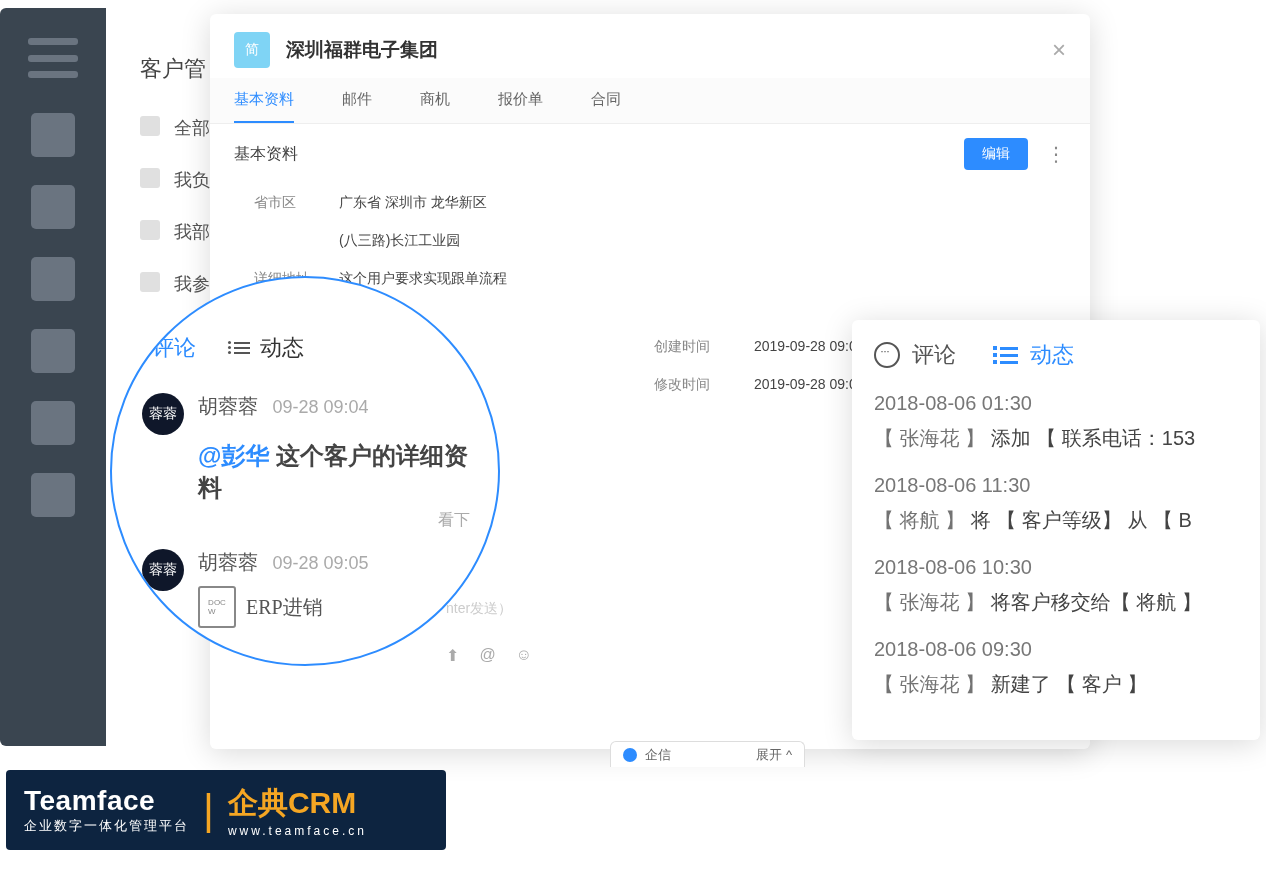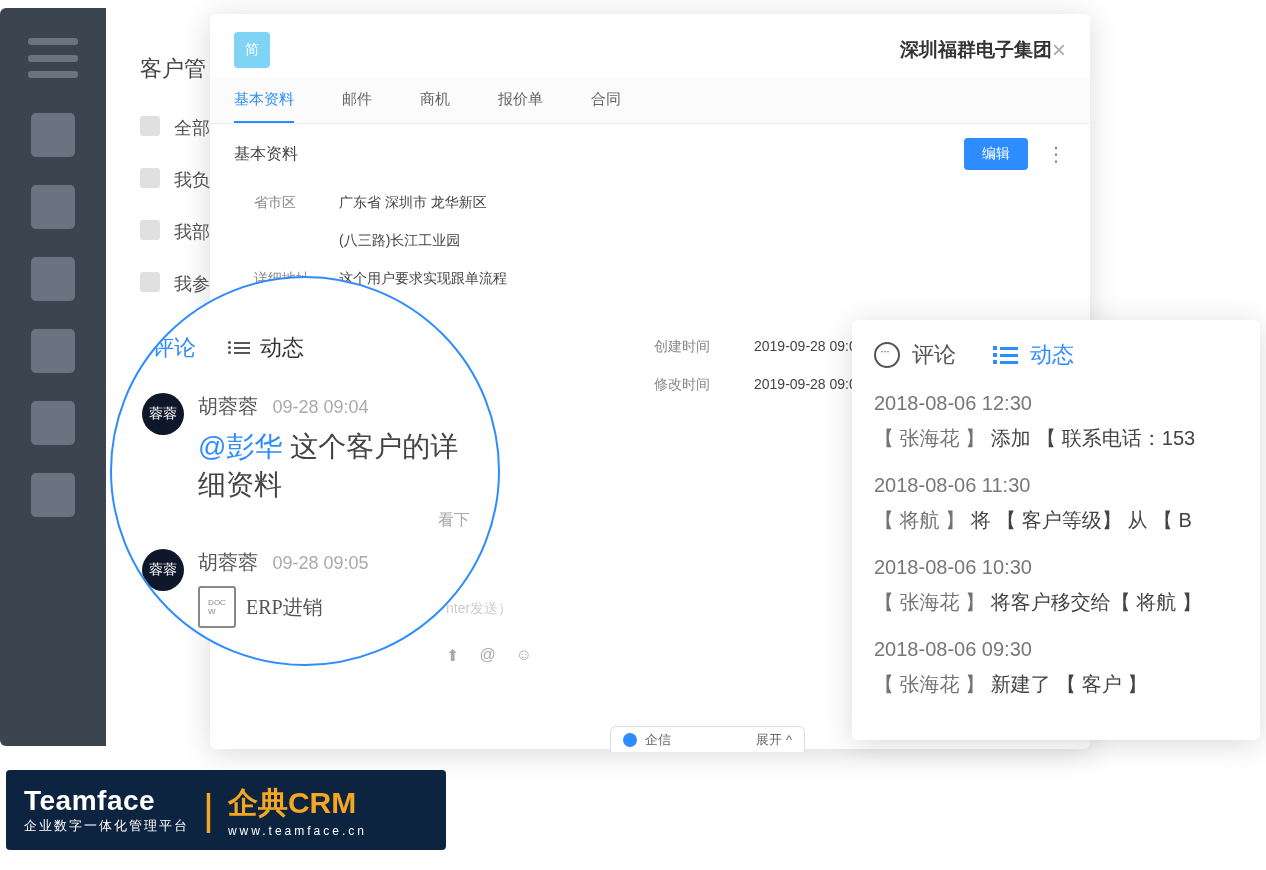--- a/index.html
+++ b/index.html
@@ -15,21 +15,21 @@
 .list-panel { position: absolute; left: 106px; top: 8px; width: 110px; padding-top: 46px; }
 .list-title { font-size: 22px; color: #444; margin-left: 34px; margin-bottom: 32px; }
 .filter-row { display: flex; align-items: flex-start; margin-left: 34px; margin-bottom: 28px; }
 .filter-box { width: 20px; height: 20px; background: #e0e0e0; border-radius: 3px; margin-right: 14px; }
 .filter-label { font-size: 18px; color: #555; }
 
 
 .modal { position: absolute; left: 210px; top: 14px; width: 880px; height: 735px; background: #fff; border-radius: 6px; box-shadow: 0 4px 30px rgba(0,0,0,0.15); }
 .modal-header { display: flex; align-items: center; padding: 18px 24px 10px; }
 .company-icon { width: 36px; height: 36px; background: #7fd4f5; border-radius: 4px; display: flex; align-items: center; justify-content: center; color: #fff; font-size: 14px; margin-right: 16px; }
-.company-name { font-size: 19px; font-weight: 600; color: #333; flex: 1; text-align: right; }
+.company-name { font-size: 19px; font-weight: 600; color: #333; flex: 1; }
 .close-x { font-size: 24px; color: #aaa; cursor: pointer; }
 .tabs { display: flex; padding: 0 24px; border-bottom: 1px solid #eee; background: #fbfbfb; }
 .tab { padding: 12px 0; margin-right: 48px; font-size: 15px; color: #666; cursor: pointer; }
 .tab.active { color: #2d8cff; border-bottom: 2px solid #2d8cff; }
 .section-hdr { display: flex; align-items: center; justify-content: space-between; padding: 14px 24px; }
 .section-title { font-size: 16px; color: #444; }
 .edit-btn { background: #2d8cff; color: #fff; border: none; padding: 7px 18px; border-radius: 4px; font-size: 14px; cursor: pointer; }
 .more-dots { margin-left: 18px; color: #888; font-size: 20px; cursor: pointer; }
 .info-block { padding: 0 24px 0 44px; }
 .info-row { display: flex; padding: 10px 0; font-size: 14px; }
@@ -45,32 +45,32 @@
 .ctab { font-size: 22px; color: #333; display: flex; align-items: center; gap: 10px; }
 .ctab.active { color: #2d8cff; }
 .list-icon { display: inline-flex; flex-direction: column; gap: 3px; }
 .list-icon span { display: inline-block; width: 16px; height: 2px; background: #555; position: relative; }
 .list-icon span::before { content:''; position:absolute; left:-6px; width:3px; height:3px; background:#555; border-radius:50%; top:-1px; }
 .comment { display: flex; margin-bottom: 24px; }
 .avatar { width: 42px; height: 42px; border-radius: 50%; background: #0f172a; color: #fff; display: flex; align-items: center; justify-content: center; font-size: 14px; flex-shrink: 0; margin-right: 14px; }
 .c-body { }
 .c-name { font-size: 20px; color: #555; display: inline-block; margin-right: 10px; }
 .c-time { font-size: 18px; color: #aaa; }
-.c-text { font-size: 28px; color: #444; margin-top: 8px; }
+.c-text { font-size: 24px; color: #444; margin-top: 20px; font-weight: bold; }
 .mention { color: #2d8cff; }
 .doc-item { display: flex; align-items: center; gap: 10px; margin-top: 10px; }
 .doc-icon { width: 38px; height: 42px; border: 2px solid #888; border-radius: 3px; position: relative; display:flex; align-items:center; justify-content:center; font-size:8px; color:#888; }
 
 
 .input-area { position: absolute; left: 226px; top: 568px; width: 590px; }
 .input-placeholder { color: #ccc; font-size: 14px; padding: 18px 10px; }
 .input-actions { display: flex; gap: 20px; padding: 10px; color: #aaa; font-size: 16px; }
 
 
-.chat-tab { position: absolute; left: 610px; top: 726px; width: 195px; height: 26px; border: 1px solid #ddd; border-bottom: none; border-radius: 6px 6px 0 0; display: flex; align-items: center; padding: 0 12px; font-size: 13px; color: #666; background:#fff; }
+.chat-tab { position: absolute; left: 610px; top: 741px; width: 195px; height: 26px; border: 1px solid #ddd; border-bottom: none; border-radius: 6px 6px 0 0; display: flex; align-items: center; padding: 0 12px; font-size: 13px; color: #666; background:#fff; }
 .chat-dot { width: 14px; height: 14px; background: #2d8cff; border-radius: 50%; margin-right: 8px; }
 .chat-name { flex: 1; }
 
 
 .activity { position: absolute; left: 852px; top: 320px; width: 408px; background: #fff; border-radius: 6px; box-shadow: 0 4px 30px rgba(0,0,0,0.15); padding: 20px 22px; z-index: 10; }
 .act-tabs { display: flex; gap: 44px; align-items: center; margin-bottom: 22px; }
 .act-tab { font-size: 22px; color: #555; display: flex; align-items: center; gap: 12px; cursor:pointer; }
 .act-tab.active { color: #2d8cff; }
 .bubble-icon { width: 26px; height: 26px; border: 2px solid #555; border-radius: 50%; position: relative; }
 .bubble-icon::after { content:'···'; position:absolute; top:0px; left:4px; font-size:12px; color:#555; letter-spacing:-1px; }
@@ -234,21 +234,21 @@
     <div class="act-tab active">
       <span class="list-icon2">
           <span></span>
           <span></span>
           <span></span>
         </span>
       <span>动态</span>
     </div>
   </div>
   <div class="log">
-    <div class="log-time">2018-08-06 12:30</div>
+    <div class="log-time">2018-08-06 01:30</div>
     <div class="log-text"><span class="u">【 <span>张海花</span> 】</span> <span>添加</span> 【 <span>联系电话：153</span></div>
   </div>
   <div class="log">
     <div class="log-time">2018-08-06 11:30</div>
     <div class="log-text"><span class="u">【 <span>将航</span> 】</span> <span>将</span> 【 <span>客户等级</span>】 <span>从</span> 【 <span>B</span></div>
   </div>
   <div class="log">
     <div class="log-time">2018-08-06 10:30</div>
     <div class="log-text"><span class="u">【 <span>张海花</span> 】</span> <span>将客户移交给</span>【 <span>将航</span> 】</div>
   </div>

